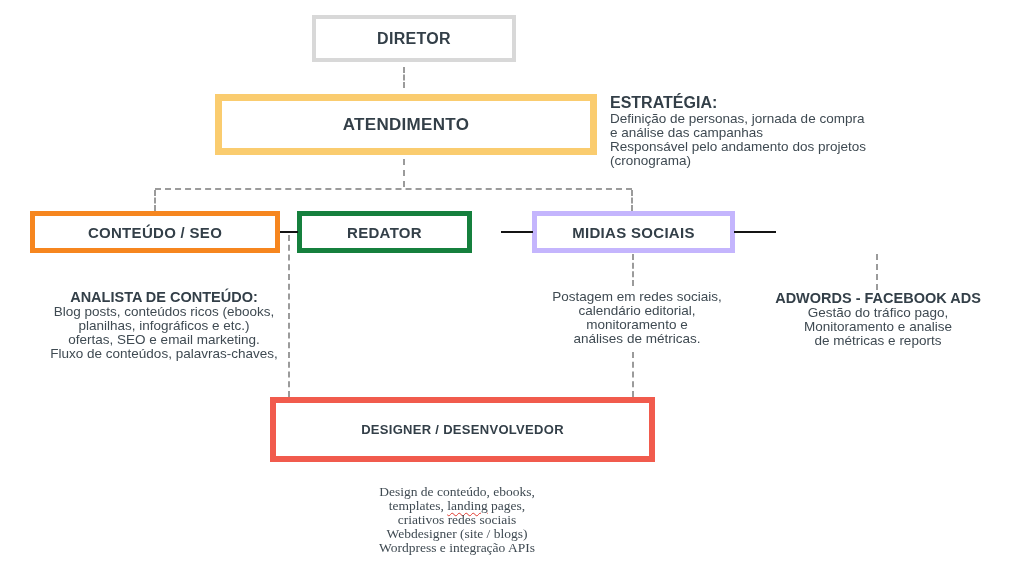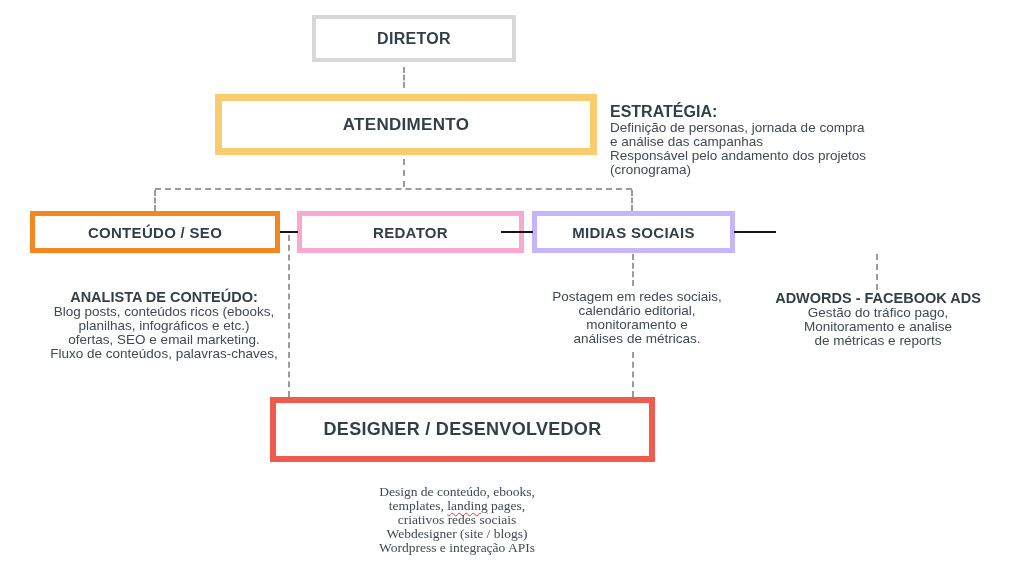--- a/index.html
+++ b/index.html
@@ -13,47 +13,47 @@
     display:flex; align-items:center; justify-content:center;
   }
   .node .lbl {
     font-weight:bold; color:#333f48; letter-spacing:.3px; white-space:nowrap;
   }
   .n-diretor     { left:312px; top:15px;  width:204px; height:47px; border:4px solid #d8d8d8; }
   .n-diretor .lbl { font-size:16px; }
   .n-atendimento { left:215px; top:94px;  width:382px; height:61px; border:7px solid #facc6f; }
   .n-atendimento .lbl { font-size:17px; }
   .n-conteudo    { left:30px;  top:211px; width:250px; height:42px; border:5px solid #f6861f; }
-  .n-redator     { left:297px; top:211px; width:227px; height:42px; border:5px solid #f9a8d4; }
+  .n-redator     { left:297px; top:211px; width:175px; height:42px; border:5px solid #15803d; }
   .n-midias      { left:532px; top:211px; width:203px; height:42px; border:5px solid #c4b5fd; }
   .n-trafego     { left:775px; top:211px; width:203px; height:42px; border:5px solid #2fa32f; }
   .n-conteudo .lbl, .n-redator .lbl, .n-midias .lbl, .n-trafego .lbl { font-size:15px; }
   .n-designer    { left:270px; top:397px; width:385px; height:65px; border:6px solid #f15b4d; }
-  .n-designer .lbl { font-size:18px; }
+  .n-designer .lbl { font-size:13px; }
   
   .conn   { position:absolute; }
   .vdash  { width:0;  border-left:2px dashed #9b9b9b; }
   .hdash  { height:0; border-top:2px dashed #9b9b9b; }
   .hsolid { height:0; border-top:2px solid #141414; }
   .c-v1 { left:403px; top:67px;  height:21px; }
   .c-v2 { left:403px; top:159px; height:28px; }
   .c-h1 { left:155px; top:188px; width:477px; }
   .c-v3 { left:154px; top:190px; height:21px; }
   .c-v4 { left:631px; top:190px; height:21px; }
   .c-s1 { left:280px; top:231px; width:18px; }
   .c-s2 { left:501px; top:231px; width:32px; }
   .c-s3 { left:734px; top:231px; width:42px; }
   .c-v5 { left:288px; top:235px; height:162px; }
   .c-v6 { left:632px; top:254px; height:32px; }
   .c-v7 { left:632px; top:352px; height:45px; }
   .c-v8 { left:876px; top:254px; height:36px; }
   
   .note { position:absolute; color:#3f4a52; font-size:13.5px; line-height:1.04; text-align:center; }
   .note .head { font-weight:bold; color:#333f48; font-size:14.5px; }
-  .t-estrategia { left:610px; top:95px;  width:300px; text-align:left;margin-top:9px; }
+  .t-estrategia { left:610px; top:95px;  width:300px; text-align:left; }
   .t-estrategia .head { font-size:16px; }
   .t-analista   { left:18px;  top:290px; width:292px; }
   .t-midias     { left:523px; top:290px; width:228px;text-align:center; }
   .t-adwords    { left:742px; top:291px; width:272px; }
   .t-designer   { left:306px; top:485px; width:302px;font-family:Liberation Serif, serif; }
   .misspelled { text-decoration:underline wavy #e03a2f 1px; text-underline-offset:2px; }
 </style>
 </head>
 <body>
 

